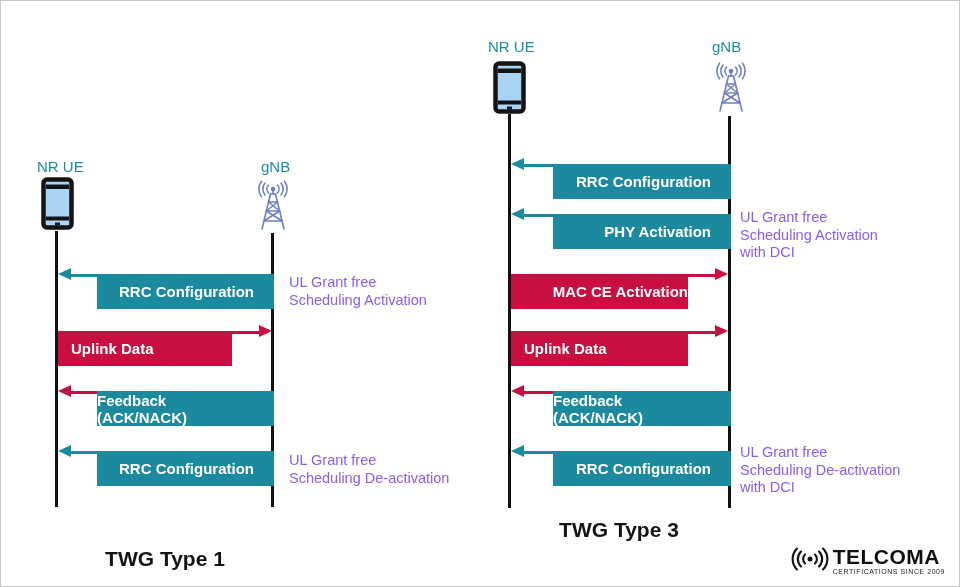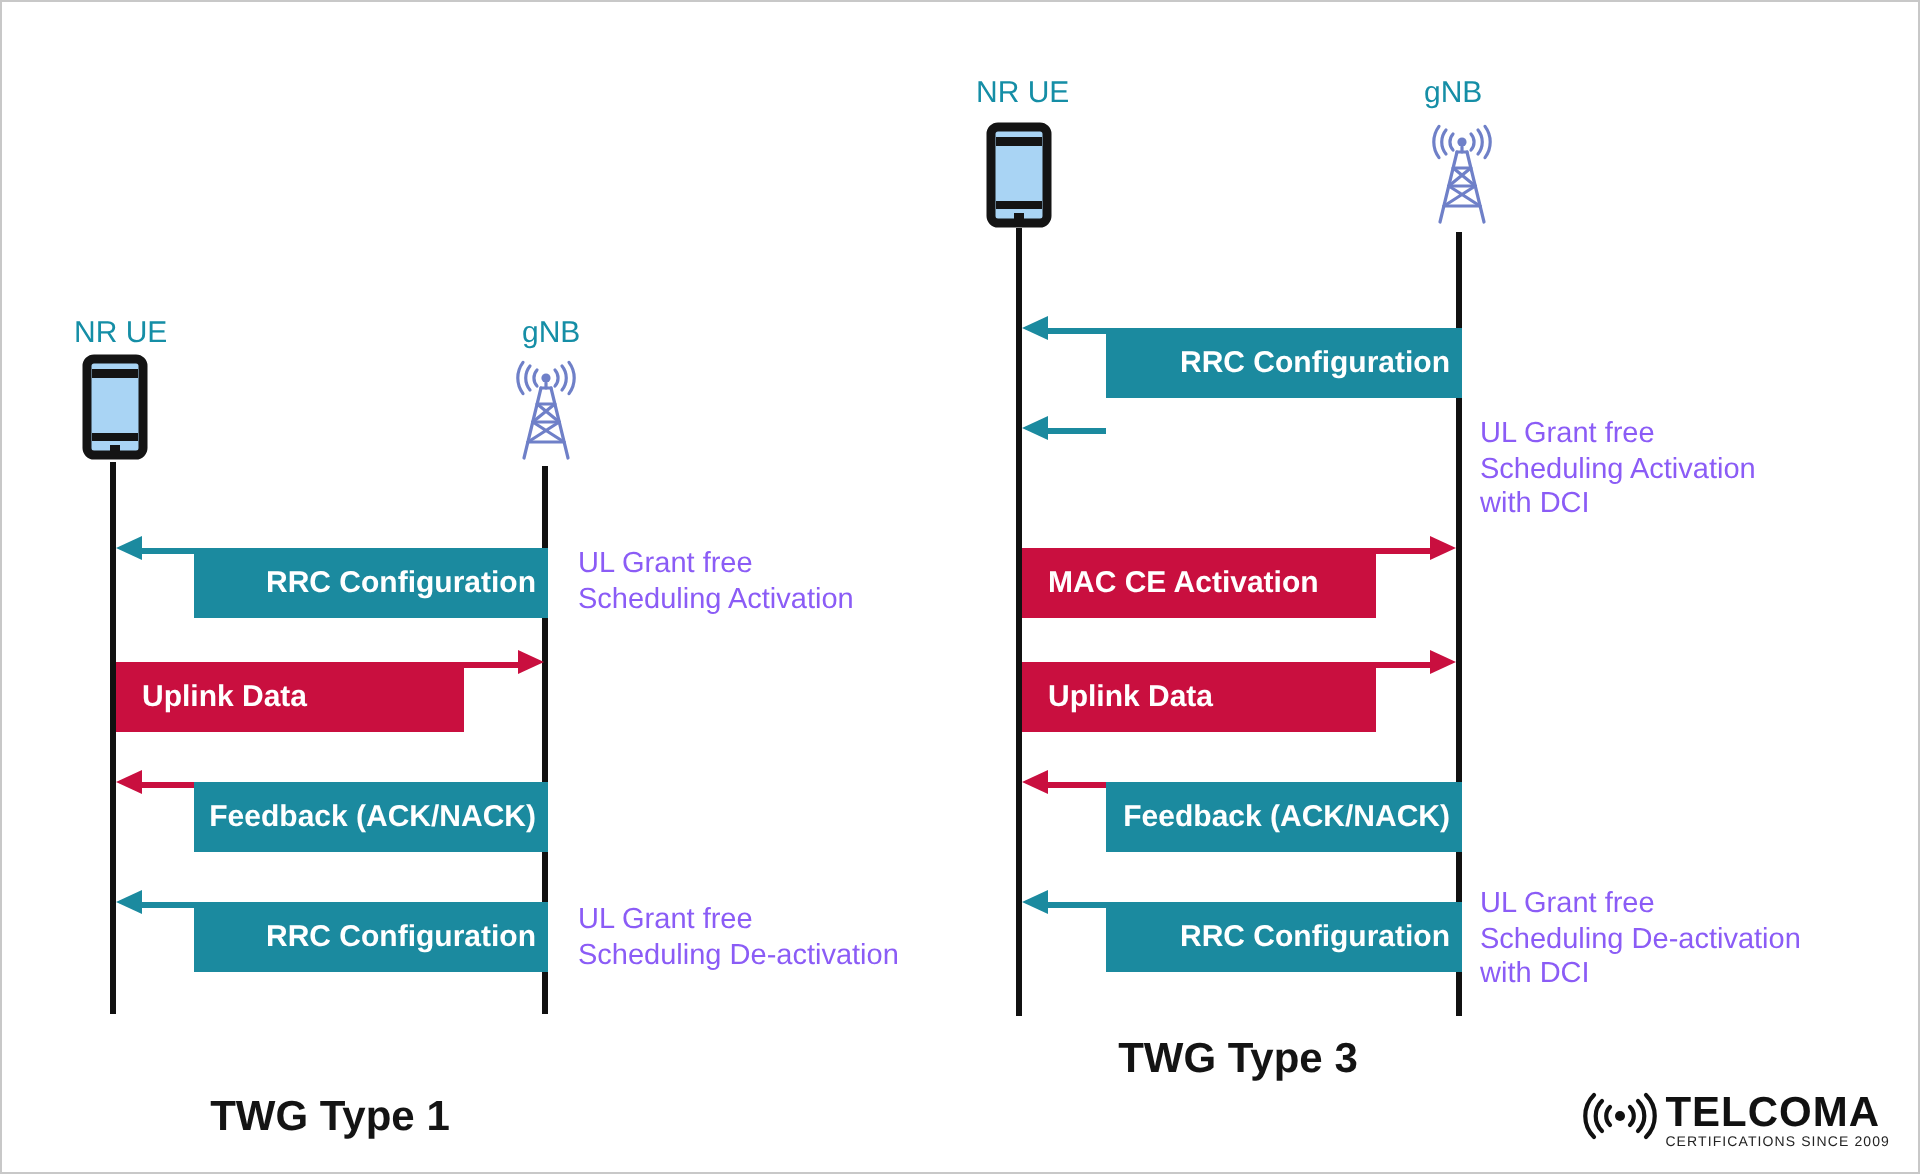--- a/index.html
+++ b/index.html
@@ -5,21 +5,21 @@
   html,body{margin:0;padding:0;background:#e8e8e8;font-family:"Liberation Sans",sans-serif;}
   .canvas{position:relative;width:960px;height:587px;background:#ffffff;border:1px solid #c8c8c8;
           box-sizing:border-box;overflow:hidden;margin:0 auto;}
   .title{position:absolute;left:36px;top:24px;font-size:30px;font-weight:700;color:#141414;letter-spacing:0.2px;}
   .actor-label{position:absolute;font-size:15px;font-weight:400;color:#158ea6;}
   .lifeline{position:absolute;width:3px;background:#111111;}
   .msg-box{position:absolute;height:35px;display:flex;align-items:center;color:#ffffff;
            font-size:15px;font-weight:700;box-sizing:border-box;}
   .msg-box.teal{background:#1b8a9f;}
   .msg-box.crimson{background:#c90f3f;}
-  .align-right{justify-content:flex-end;padding-right:6px;}
+  .align-right{justify-content:flex-end;padding-right:20px;}
   .align-left{justify-content:flex-start;padding-left:13px;}
   .arrow-line{position:absolute;height:3px;}
   .arrow-line.teal{background:#1b8a9f;}
   .arrow-line.crimson{background:#c90f3f;}
   .arrowhead{position:absolute;width:0;height:0;border-top:6.5px solid transparent;border-bottom:6.5px solid transparent;}
   .arrowhead.left.teal{border-right:13px solid #1b8a9f;}
   .arrowhead.left.crimson{border-right:13px solid #c90f3f;}
   .arrowhead.right.crimson{border-left:13px solid #c90f3f;}
   .note{position:absolute;font-size:14.5px;font-weight:500;color:#8b5cf6;line-height:17.5px;white-space:pre-line;}
   .caption{position:absolute;font-size:21px;font-weight:600;color:#141414;text-align:center;}
@@ -136,25 +136,28 @@
   <div class="lifeline" style="left:727px;top:115px;height:392px;"></div>
 
   <div class="arrowhead left teal" style="left:510px;top:156.5px;"></div>
   <div class="arrow-line teal" style="left:521px;top:163px;width:31px;"></div>
   <div class="msg-box teal align-right" style="left:552px;top:163px;width:178px;">
     <span>RRC Configuration</span>
   </div>
 
   <div class="arrowhead left teal" style="left:510px;top:206.5px;"></div>
   <div class="arrow-line teal" style="left:521px;top:213px;width:31px;"></div>
+  <div class="msg-box teal align-right" style="left:552px;top:213px;width:178px;">
+    <span>PHY Activation</span>
+  </div>
   <div class="note" style="left:739px;top:208px;width:200px;">UL Grant free
 Scheduling Activation
 with DCI</div>
 
-  <div class="msg-box crimson align-left" style="left:510px;top:273px;width:177px;">
+  <div class="msg-box crimson align-left" style="left:510px;top:273px;width:177px;justify-content:flex-end;">
     <span>MAC CE Activation</span>
   </div>
   <div class="arrow-line crimson" style="left:687px;top:273px;width:28px;"></div>
   <div class="arrowhead right crimson" style="left:714px;top:266.5px;"></div>
 
   <div class="msg-box crimson align-left" style="left:510px;top:330px;width:177px;">
     <span>Uplink Data</span>
   </div>
   <div class="arrow-line crimson" style="left:687px;top:330px;width:28px;"></div>
   <div class="arrowhead right crimson" style="left:714px;top:323.5px;"></div>

